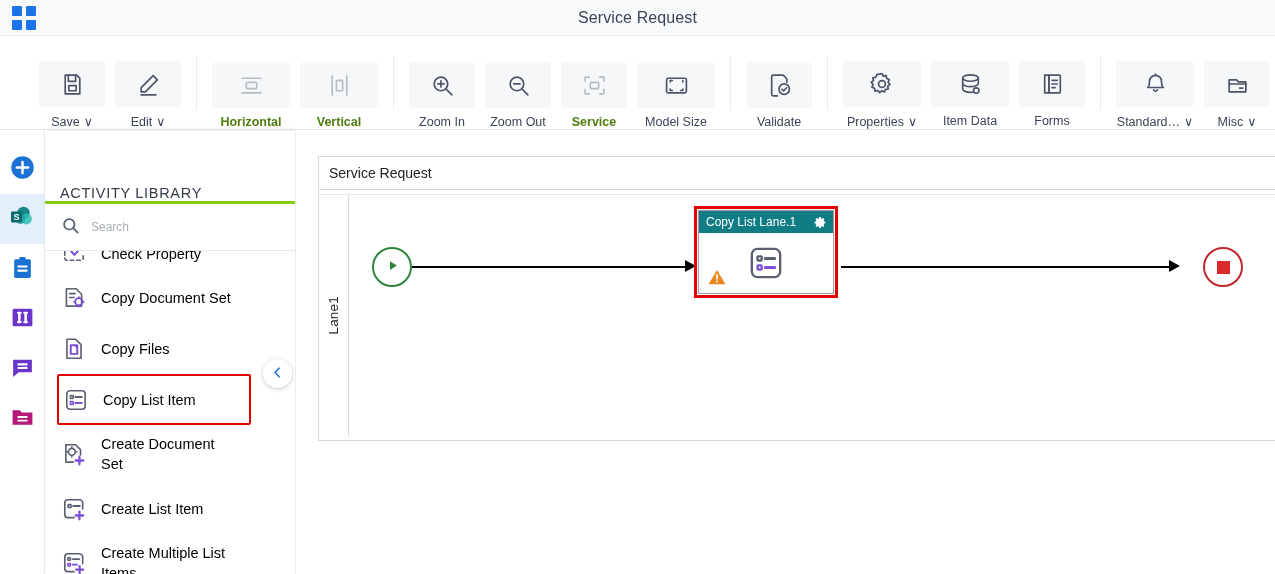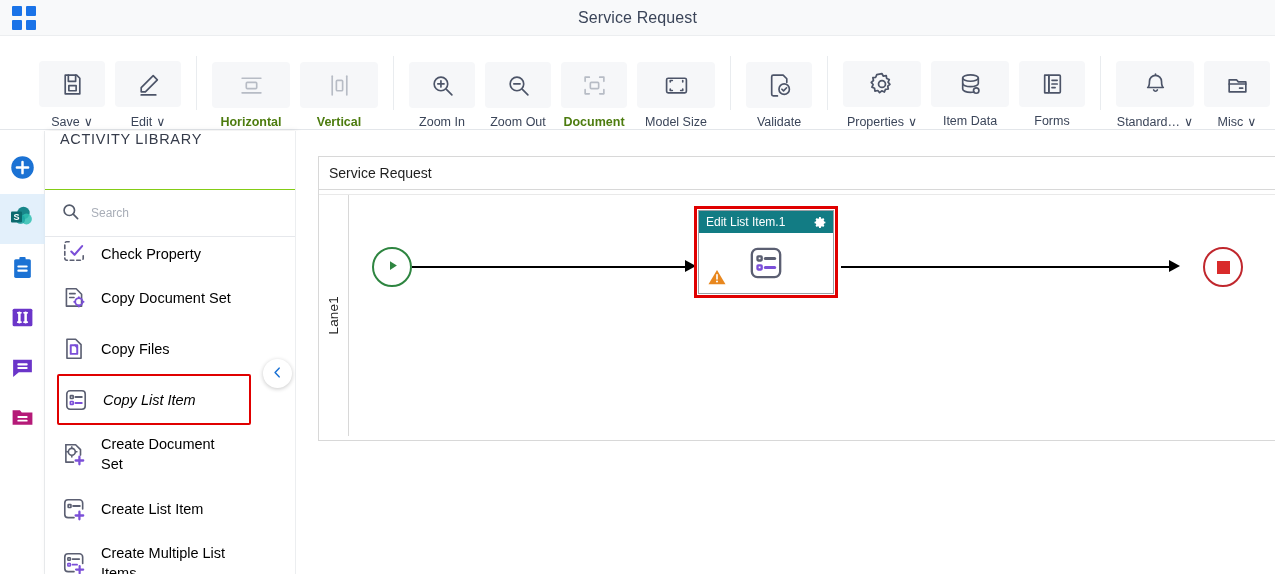--- a/index.html
+++ b/index.html
@@ -74,22 +74,22 @@
   .rail-item.active { background: #e3f0fb; }
 
   
   .panel {
     position: absolute; left: 45px; top: 131px; width: 250px; height: 443px;
     background: #ffffff;
     box-shadow: 2px 0 6px rgba(0,0,0,.10);
     overflow: hidden;
   }
   .panel-head {
-    height: 59px; display: flex; align-items: flex-start;
-    padding-left: 15px; border-bottom: 1px solid #84cc16;
+    height: 73px; display: flex; align-items: flex-end;
+    padding-left: 15px; border-bottom: 3px solid #84cc16;
   }
   .panel-head h2 { font-size: 14.5px; color: #353b4a; font-weight: 400; letter-spacing: .7px; }
   .panel-search {
     height: 47px; display: flex; align-items: center; gap: 11px;
     padding-left: 16px; border-bottom: 1px solid #e6e8ec;
     background: #fff; position: relative; z-index: 3;
   }
   .panel-search input {
     border: 0; outline: 0; font-size: 12px; color: #4a5160;
     width: 170px; background: transparent;
@@ -98,21 +98,21 @@
   .panel-search input::placeholder { color: #a9aeb8; }
   .lib-list { position: absolute; top: 95px; left: 0; width: 250px; bottom: 0; }
   .lib-item {
     display: flex; align-items: center; gap: 14px;
     padding: 0 10px 0 16px; min-height: 51px;
     cursor: pointer;
   }
   .lib-item .txt { font-size: 14.5px; color: #000000; line-height: 20px; }
   .lib-item.selected {
     border: 2.5px solid #e00000; border-radius: 2px;
-    margin: 0 44px 0 12px; padding-left: 4px; font-style: italic;
+    margin: 0 44px 0 12px; padding-left: 4px;
   }
   .lib-ico { width: 26px; height: 26px; flex: 0 0 26px; }
   svg.lico { stroke: #5b5f72; stroke-width: 1.5; fill: none;
              stroke-linecap: round; stroke-linejoin: round; }
   svg.lico .acc { stroke: #7b4fd8; }
 
   .collapse-btn {
     position: absolute; left: 263px; top: 359px;
     width: 29px; height: 29px; border-radius: 50%;
     background: #fff; box-shadow: 0 1px 4px rgba(0,0,0,.22);
@@ -291,21 +291,21 @@
         </div>
     </div>
     <div class="tb-btn disabled">
       <div class="iconbox">
         <svg class="ic" width="25" height="25" viewBox="0 0 24 24" style="stroke:#b7bcc5">
             <path d="M3 8V4h4M17 4h4v4M21 16v4h-4M7 20H3v-4"></path>
             <rect x="8" y="9" width="8" height="6" rx="1"></rect>
           </svg>
       </div>
       <div class="lbl">
-          <span>Document</span>
+          <span>Service</span>
         </div>
     </div>
     <div class="tb-btn wide">
       <div class="iconbox">
         <svg class="ic" width="25" height="25" viewBox="0 0 24 24">
             <rect x="2.5" y="5" width="19" height="14" rx="1.5"></rect>
             <path d="M6 8.5V7.2h2M18 7.2v1.3M18 15.5v1.3h-2M8 16.8H6v-1.3"></path>
           </svg>
       </div>
       <div class="lbl">
@@ -589,21 +589,21 @@
               </svg>
           </span>
         </div>
 
         <div class="flow-line" style="left:63px; width:277px;"></div>
         <div class="arrow-head" style="left:336px;"></div>
 
         <div class="activity">
           <div class="activity-inner">
             <div class="activity-bar">
-              <span class="t">Edit List Item.1</span>
+              <span class="t">Copy List Lane.1</span>
               <span style="display:flex">
                 <svg width="13" height="13" viewBox="0 0 24 24" fill="#ffffff">
                     <path d="M12 8.4a3.6 3.6 0 1 0 0 7.2 3.6 3.6 0 0 0 0-7.2zm0 5.4a1.8 1.8 0 1 1 0-3.6 1.8 1.8 0 0 1 0 3.6z"></path>
                     <path d="M21 13.6v-3.2l-2.4-.4a6.9 6.9 0 0 0-.8-1.9l1.4-2-2.3-2.3-2 1.4a6.9 6.9 0 0 0-1.9-.8L12.6 2h-3.2l-.4 2.4a6.9 6.9 0 0 0-1.9.8l-2-1.4L2.8 6.1l1.4 2a6.9 6.9 0 0 0-.8 1.9L1 10.4v3.2l2.4.4c.2.7.4 1.3.8 1.9l-1.4 2 2.3 2.3 2-1.4c.6.3 1.2.6 1.9.8l.4 2.4h3.2l.4-2.4c.7-.2 1.3-.5 1.9-.8l2 1.4 2.3-2.3-1.4-2c.3-.6.6-1.2.8-1.9l2.4-.4z"></path>
                   </svg>
               </span>
             </div>
             <div class="activity-body">
               <span class="activity-glyph">
                 <svg width="40" height="40" viewBox="0 0 24 24" fill="none" stroke="#5b5f72" stroke-width="1.4" stroke-linecap="round" stroke-linejoin="round">

